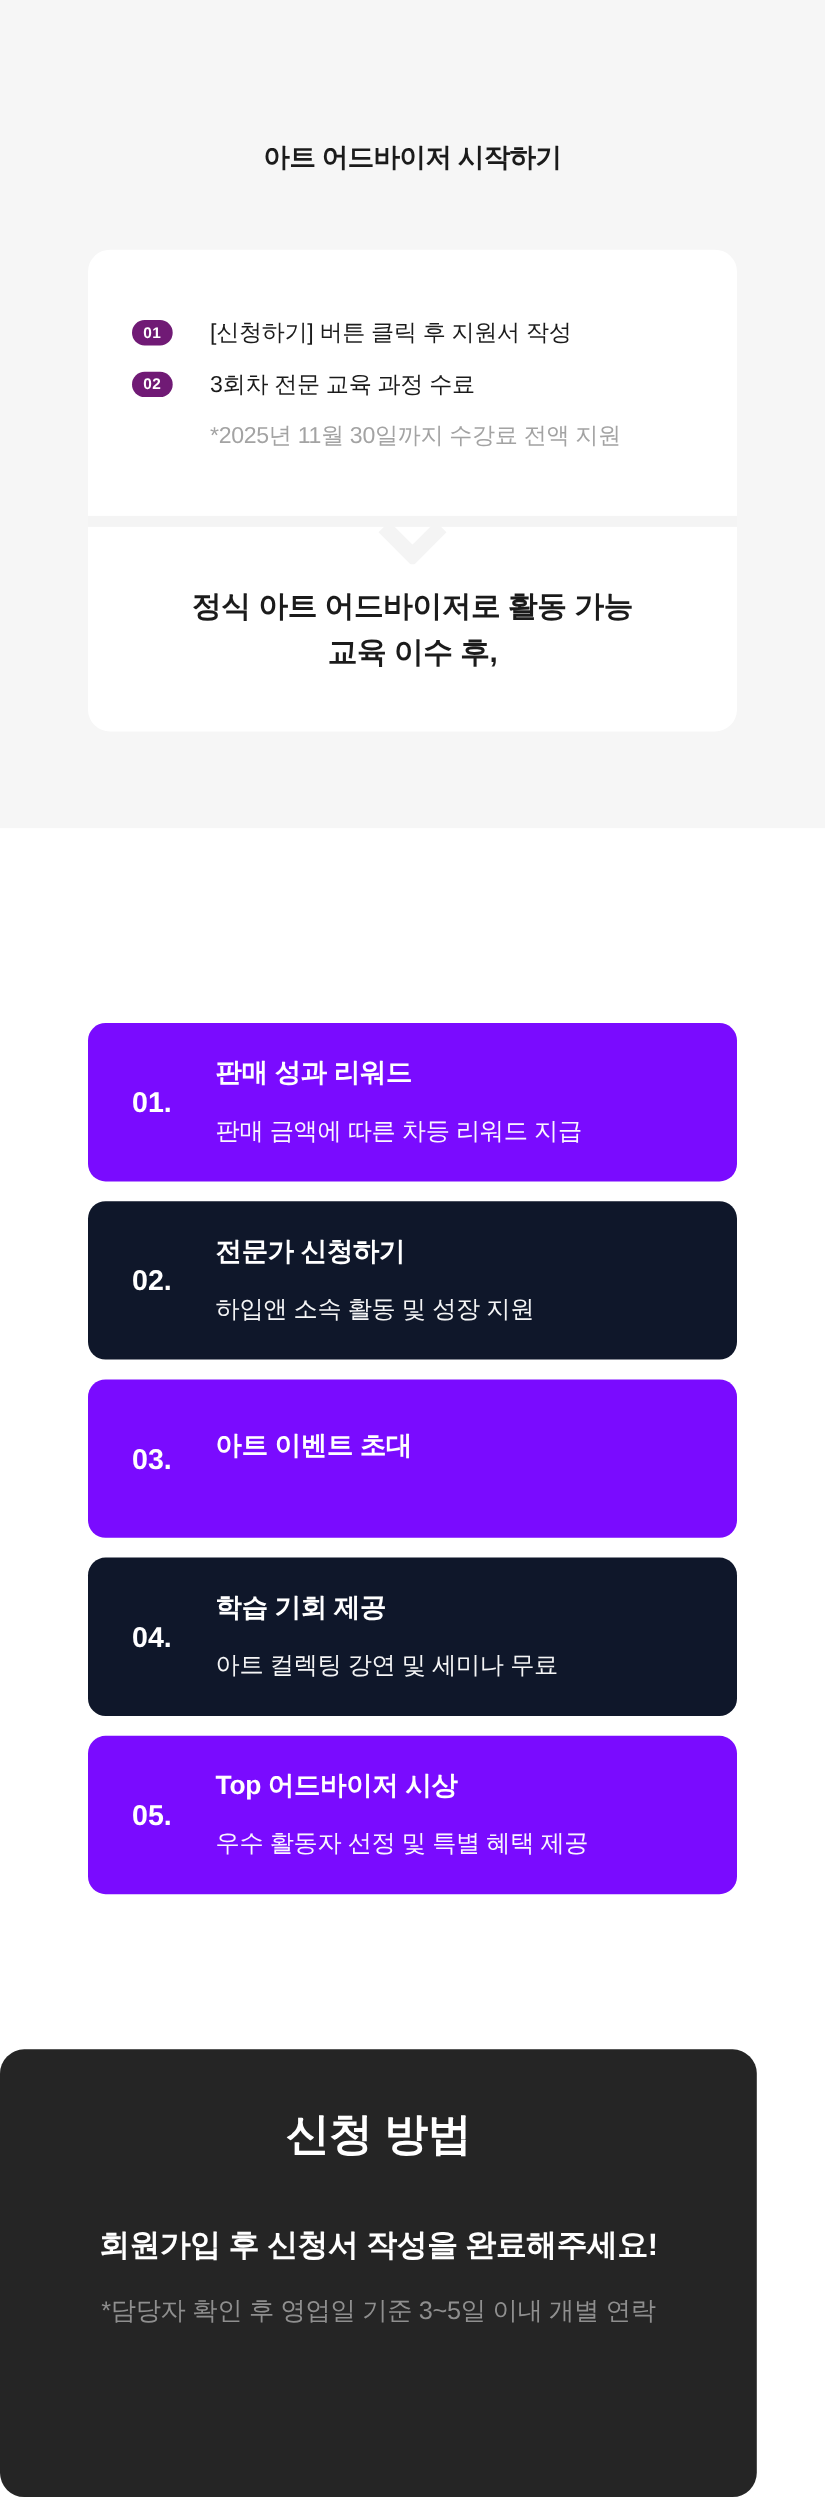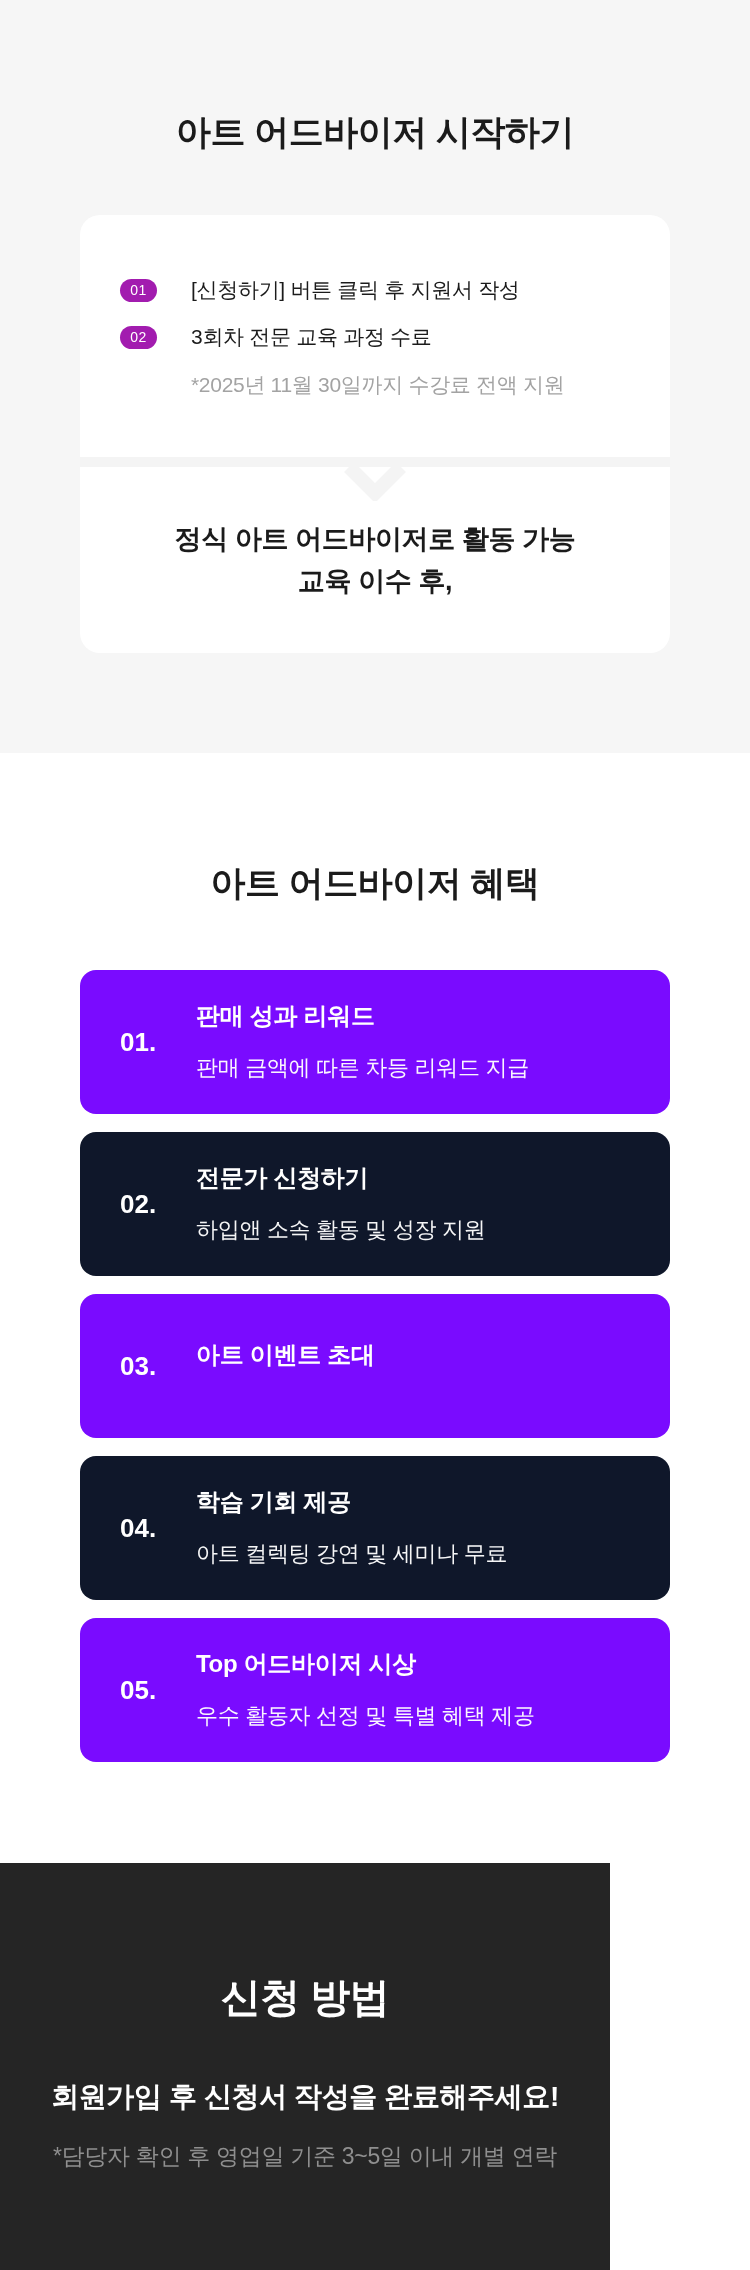--- a/index.html
+++ b/index.html
@@ -15,23 +15,23 @@
   }
   
   .section-start {
     width: 750px;
     height: 753px;
     background: #f6f6f6;
     box-sizing: border-box;
     padding-top: 110px;
   }
   .start-title {
-    margin: 0;
-    text-align: center;
-    font-size: 35px;
+    margin: 12px;
+    text-align: center;
+    font-size: 24px;
     line-height: 44px;
     font-weight: 800;
     color: #1b1b1b;
     letter-spacing: -0.5px;
   }
   .start-card {
     position: relative;
     width: 590px;
     height: 438px;
     margin: 61px auto 0 auto;
@@ -51,24 +51,24 @@
     padding-left: 40px;
   }
   .step-row + .step-row {
     margin-top: 17px;
   }
   .step-badge {
     flex: 0 0 auto;
     width: 37px;
     height: 23px;
     border-radius: 12px;
-    background: #a21caf;
+    background: #701a75;
     color: #ffffff;
     font-size: 14px;
-    font-weight: 400;
+    font-weight: 700;
     display: flex;
     align-items: center;
     justify-content: center;
     letter-spacing: 0.5px;
   }
   .step-text {
     margin-left: 34px;
     font-size: 21px;
     font-weight: 400;
     color: #1b1b1b;
@@ -158,25 +158,26 @@
   }
   .benefit-item-desc {
     font-size: 22px;
     line-height: 30px;
     font-weight: 400;
     color: rgba(255,255,255,0.96);
     letter-spacing: -0.3px;
   }
   
   .section-apply {
-    width: 610px;
+    width: 688px;
     height: 407px;
     background: #252525;
     box-sizing: border-box;
-    padding-top: 112px;
+    padding-top: 56px;
+    border-radius: 22px;
   }
   .apply-title {
     margin: 0;
     text-align: center;
     font-size: 40px;
     line-height: 44px;
     font-weight: 800;
     color: #ffffff;
     letter-spacing: -0.5px;
   }
@@ -224,21 +225,20 @@
     </svg>
 
     <div class="card-result">
       <div>정식 아트 어드바이저로 활동 가능</div>
       <div>교육 이수 후,</div>
     </div>
   </div>
 </div>
 
 <div class="section-benefits">
-  <h2 class="benefits-title">아트 어드바이저 혜택</h2>
 
   <div class="benefit-list">
     <div class="benefit-card card-purple">
       <div class="benefit-number">01.</div>
       <div class="benefit-texts">
         <div class="benefit-item-title">판매 성과 리워드</div>
         <div class="benefit-item-desc">판매 금액에 따른 차등 리워드 지급</div>
       </div>
     </div>
 

